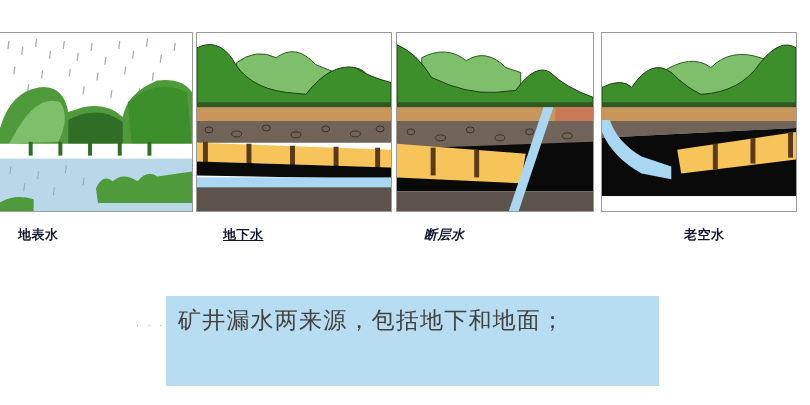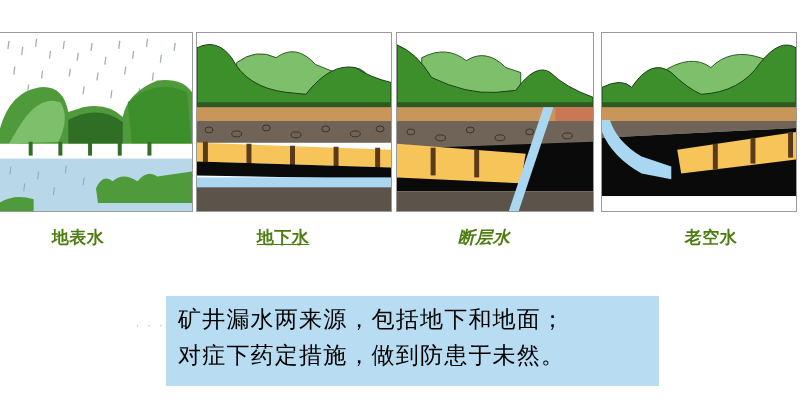--- a/index.html
+++ b/index.html
@@ -6,30 +6,30 @@
     body {
       width: 810px; height: 405px; position: relative; overflow: hidden;
       font-family: "DejaVu Sans", "Liberation Sans", sans-serif;
     }
     .panel {
       position: absolute; top: 32px; height: 180px;
       border: 1.5px solid #9a9a9a; box-sizing: border-box; overflow: hidden; background: #fff;
     }
     .panel svg { display: block; width: 100%; height: 100%; }
     .caption {
-      position: absolute; top: 226px; font-size: 17px; font-weight: bold; color: #4d7c0f;
-      text-align: center; width: 120px; margin-left: -60px; letter-spacing: 0.5px;
+      position: absolute; top: 226px; font-size: 13px; font-weight: bold; color: #0f172a;
+      text-align: left; width: 120px; margin-left: -60px; letter-spacing: 0.5px;
     }
     .callout {
       position: absolute; left: 166px; top: 296px; width: 493px; height: 90px;
       background: #b8dcf2; box-sizing: border-box; padding: 6px 0 0 12px;
     }
     .callout .line {
-      font-size: 23px; line-height: 36px; color: #000000; white-space: nowrap; letter-spacing: 1.2px;
-      font-family: Liberation Serif, serif;
+      font-size: 23px; line-height: 36px; color: #404040; white-space: nowrap; letter-spacing: 1.2px;
+      font-family: Liberation Sans, sans-serif;
     }
     .dots {
       position: absolute; left: 136px; top: 321px; color: #aaa; font-size: 9px; letter-spacing: 3px;
     }
   </style>
 </head>
 <body>
 
 <div class="panel" style="left:-2px; width:195px;">
   <svg viewBox="0 0 195 180" preserveAspectRatio="none">
@@ -161,20 +161,19 @@
         <rect x="188" y="100" width="5" height="26"></rect>
       </g>
     <path d="M0 88 L8 88 Q15 110 40 125 L70 135 L70 148 L40 142 Q10 125 0 100 Z" fill="#a9d6f0"></path>
     <rect x="0" y="165" width="196" height="15" fill="#ffffff"></rect>
   </svg>
 </div>
 
 <div class="caption" style="left:78px;">地表水</div>
 <div class="caption" style="left:283px;text-decoration:underline;">地下水</div>
 <div class="caption" style="left:484px;font-style:italic;">断层水</div>
-<div class="caption" style="left:711px;">老空水</div>
+<div class="caption" style="left:744px;">老空水</div>
 
 <div class="dots">· · · ·</div>
 
 <div class="callout">
   <div class="line">矿井漏水两来源，包括地下和地面；</div>
-  <div class="line">对症下药定措施，做到防患于未然。</div>
 </div>
 
 </body></html>

